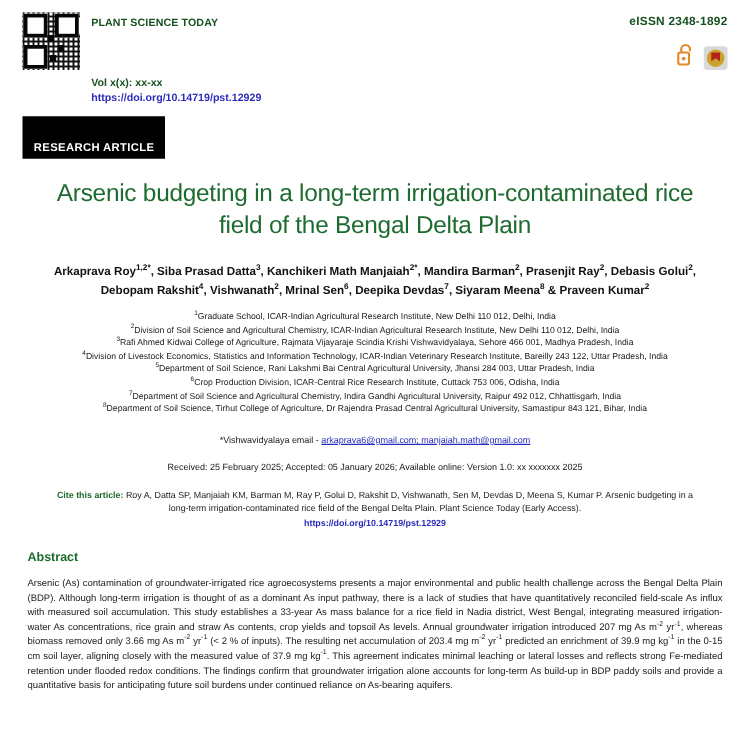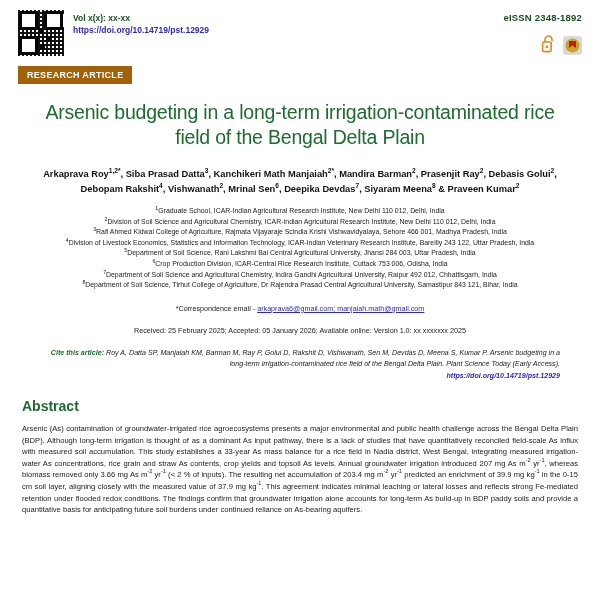--- a/index.html
+++ b/index.html
@@ -74,20 +74,21 @@
     font-weight: bold;
     color: #17511f;
     letter-spacing: .1px;
     line-height: 12px;
   }
   .journal-vol {
     font-size: 8.5px;
     font-weight: bold;
     color: #17511f;
     line-height: 12px;
+    margin-top: 36px;
   }
   .journal-doi {
     font-size: 8.5px;
     font-weight: bold;
     color: #2b2bbb;
     line-height: 12px;
   }
   .mast-right {
     text-align: right;
     padding-top: 2px;
@@ -112,22 +113,22 @@
     border-radius: 3px;
     background: #d9d9d9;
     display: flex;
     align-items: center;
     justify-content: center;
   }
 
   .article-type {
     display: inline-block;
     margin-top: 9px;
-    padding: 4px 9px 4px 9px;
-    background: #a16207;
+    padding: 20px 9px 4px 9px;
+    background: #000000;
     color: #ffffff;
     font-size: 9px;
     font-weight: bold;
     letter-spacing: .3px;
   }
 
   
   .title {
     margin: 16px 26px 0 26px;
     text-align: center;
@@ -173,41 +174,40 @@
   .dates {
     margin-top: 12px;
     text-align: center;
     font-size: 7.2px;
     color: #1a1a1a;
   }
 
   
   .citation {
     margin: 13px 22px 0 22px;
-    text-align: right;
+    text-align: center;
     font-size: 7.1px;
     line-height: 11.4px;
     color: #1a1a1a;
-    font-style: italic;
   }
   .citation .cite-label {
     color: #1d6b2e;
     font-weight: bold;
   }
   .citation .cite-doi {
     color: #2b2bbb;
     font-weight: bold;
   }
 
   
   .abstract-wrap {
     margin: 16px 4px 0 4px;
   }
   .abstract-heading {
-    font-size: 14px;
+    font-size: 10px;
     font-weight: bold;
     color: #1d6b2e;
     margin-bottom: 9px;
   }
   .abstract-body {
     font-size: 7.6px;
     line-height: 11.6px;
     text-align: justify;
     color: #1a1a1a;
   }
@@ -222,20 +222,21 @@
   <div class="masthead">
 
     <div class="mast-left">
       <div class="qr">
         <span class="qr-tr"></span>
         <span class="qr-dot" style="top:18px;left:20px;"></span>
         <span class="qr-dot" style="top:26px;left:28px;"></span>
         <span class="qr-dot" style="top:34px;left:22px;"></span>
       </div>
       <div class="journal-meta">
+        <div class="journal-name">PLANT SCIENCE TODAY</div>
         <div class="journal-vol">Vol x(x): xx-xx</div>
         <div class="journal-doi">https://doi.org/10.14719/pst.12929</div>
       </div>
     </div>
 
     <div class="mast-right">
       <div class="eissn">eISSN 2348-1892</div>
       <div class="badges">
         <span class="oa-icon">
           <svg width="15" height="19" viewBox="0 0 15 19">
@@ -269,21 +270,21 @@
     <div class="affil"><sup>3</sup>Rafi Ahmed Kidwai College of Agriculture, Rajmata Vijayaraje Scindia Krishi Vishwavidyalaya, Sehore 466 001, Madhya Pradesh, India</div>
     <div class="affil"><sup>4</sup>Division of Livestock Economics, Statistics and Information Technology, ICAR-Indian Veterinary Research Institute, Bareilly 243 122, Uttar Pradesh, India</div>
     <div class="affil"><sup>5</sup>Department of Soil Science, Rani Lakshmi Bai Central Agricultural University, Jhansi 284 003, Uttar Pradesh, India</div>
     <div class="affil"><sup>6</sup>Crop Production Division, ICAR-Central Rice Research Institute, Cuttack 753 006, Odisha, India</div>
     <div class="affil"><sup>7</sup>Department of Soil Science and Agricultural Chemistry, Indira Gandhi Agricultural University, Raipur 492 012, Chhattisgarh, India</div>
     <div class="affil"><sup>8</sup>Department of Soil Science, Tirhut College of Agriculture, Dr Rajendra Prasad Central Agricultural University, Samastipur 843 121, Bihar, India</div>
   </div>
 
   
   <div class="correspondence">
-    <span class="label">*Correspondence email - </span><span class="mail">arkaprava6@gmail.com; manjaiah.math@gmail.com</span>
+    <span class="label">*Vishwavidyalaya email - </span><span class="mail">arkaprava6@gmail.com; manjaiah.math@gmail.com</span>
   </div>
 
   
   <div class="dates">Received: 25 February 2025; Accepted: 05 January 2026; Available online: Version 1.0: xx xxxxxxx 2025</div>
 
   
   <div class="citation">
     <span class="cite-label">Cite this article: </span><span>Roy A, Datta SP, Manjaiah KM, Barman M, Ray P, Golui D, Rakshit D, Vishwanath, Sen M, Devdas D, Meena S, Kumar P. Arsenic budgeting in a long-term irrigation-contaminated rice field of the Bengal Delta Plain. Plant Science Today (Early Access).</span>
     <div class="cite-doi">https://doi.org/10.14719/pst.12929</div>
   </div>

